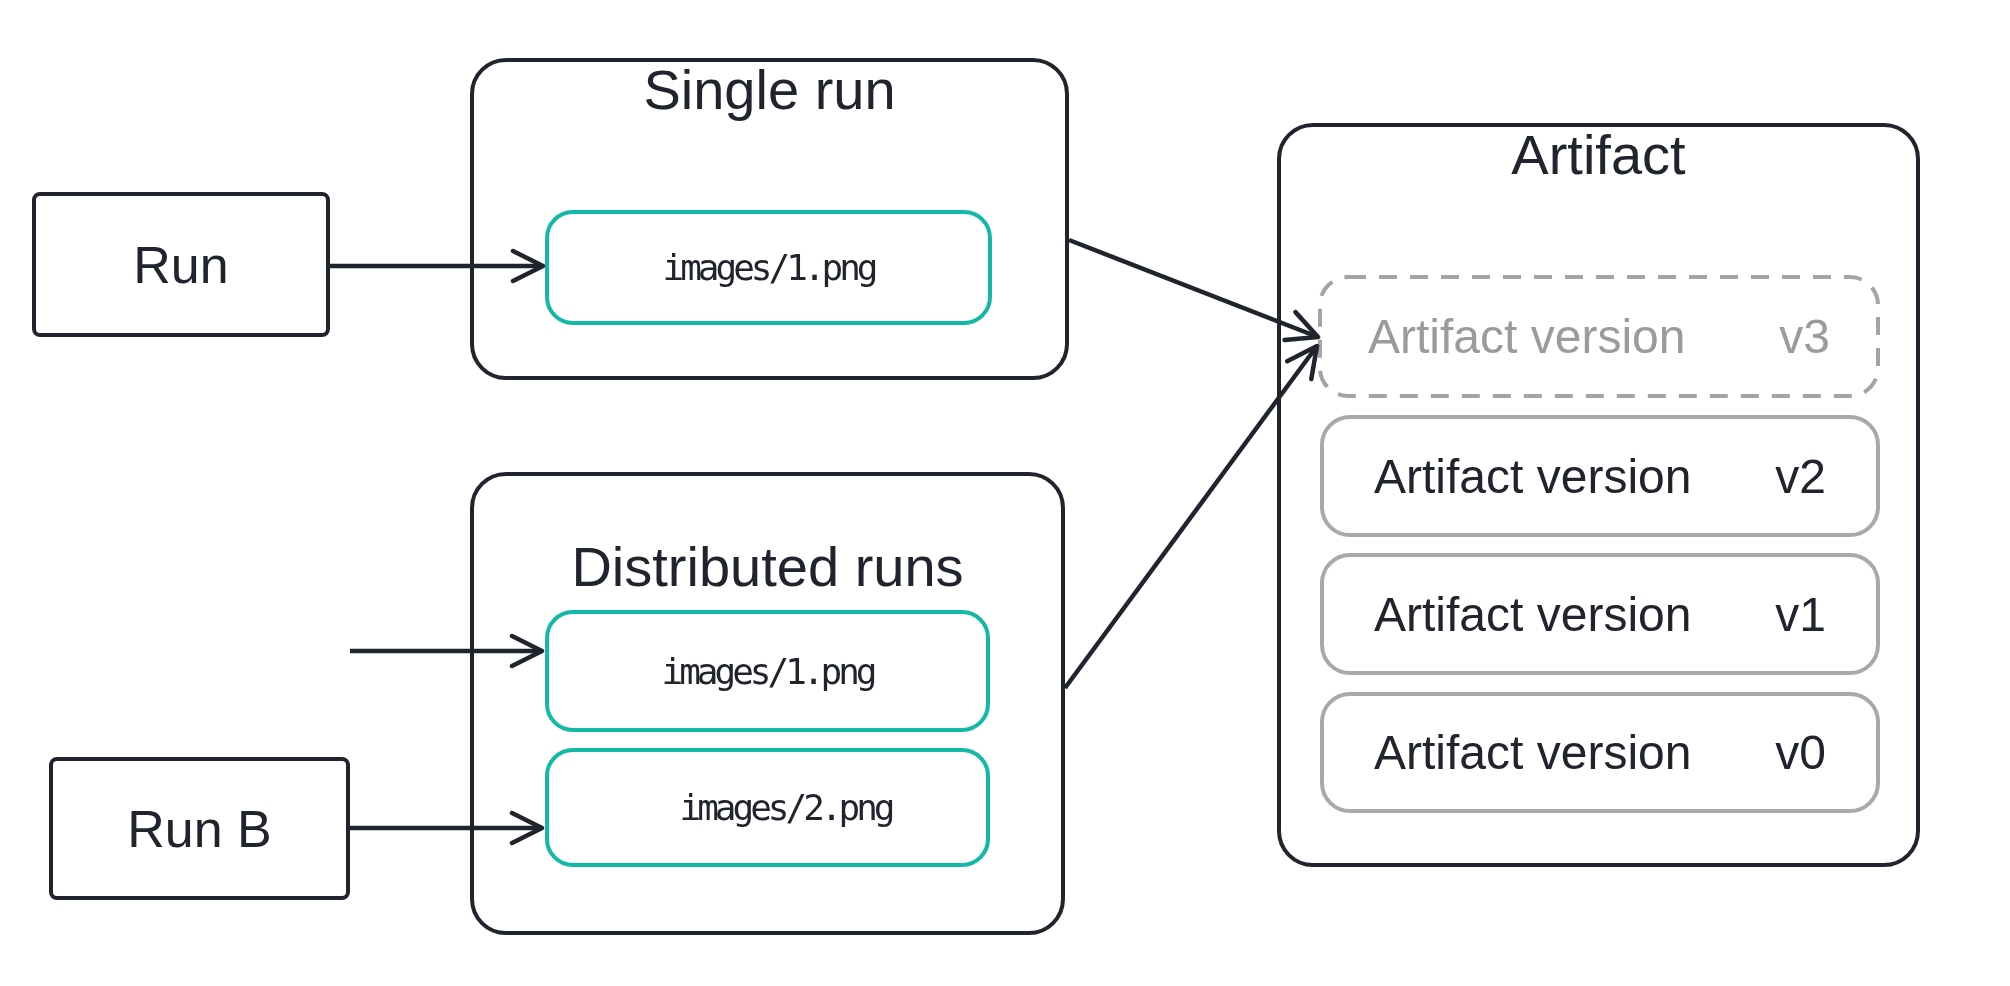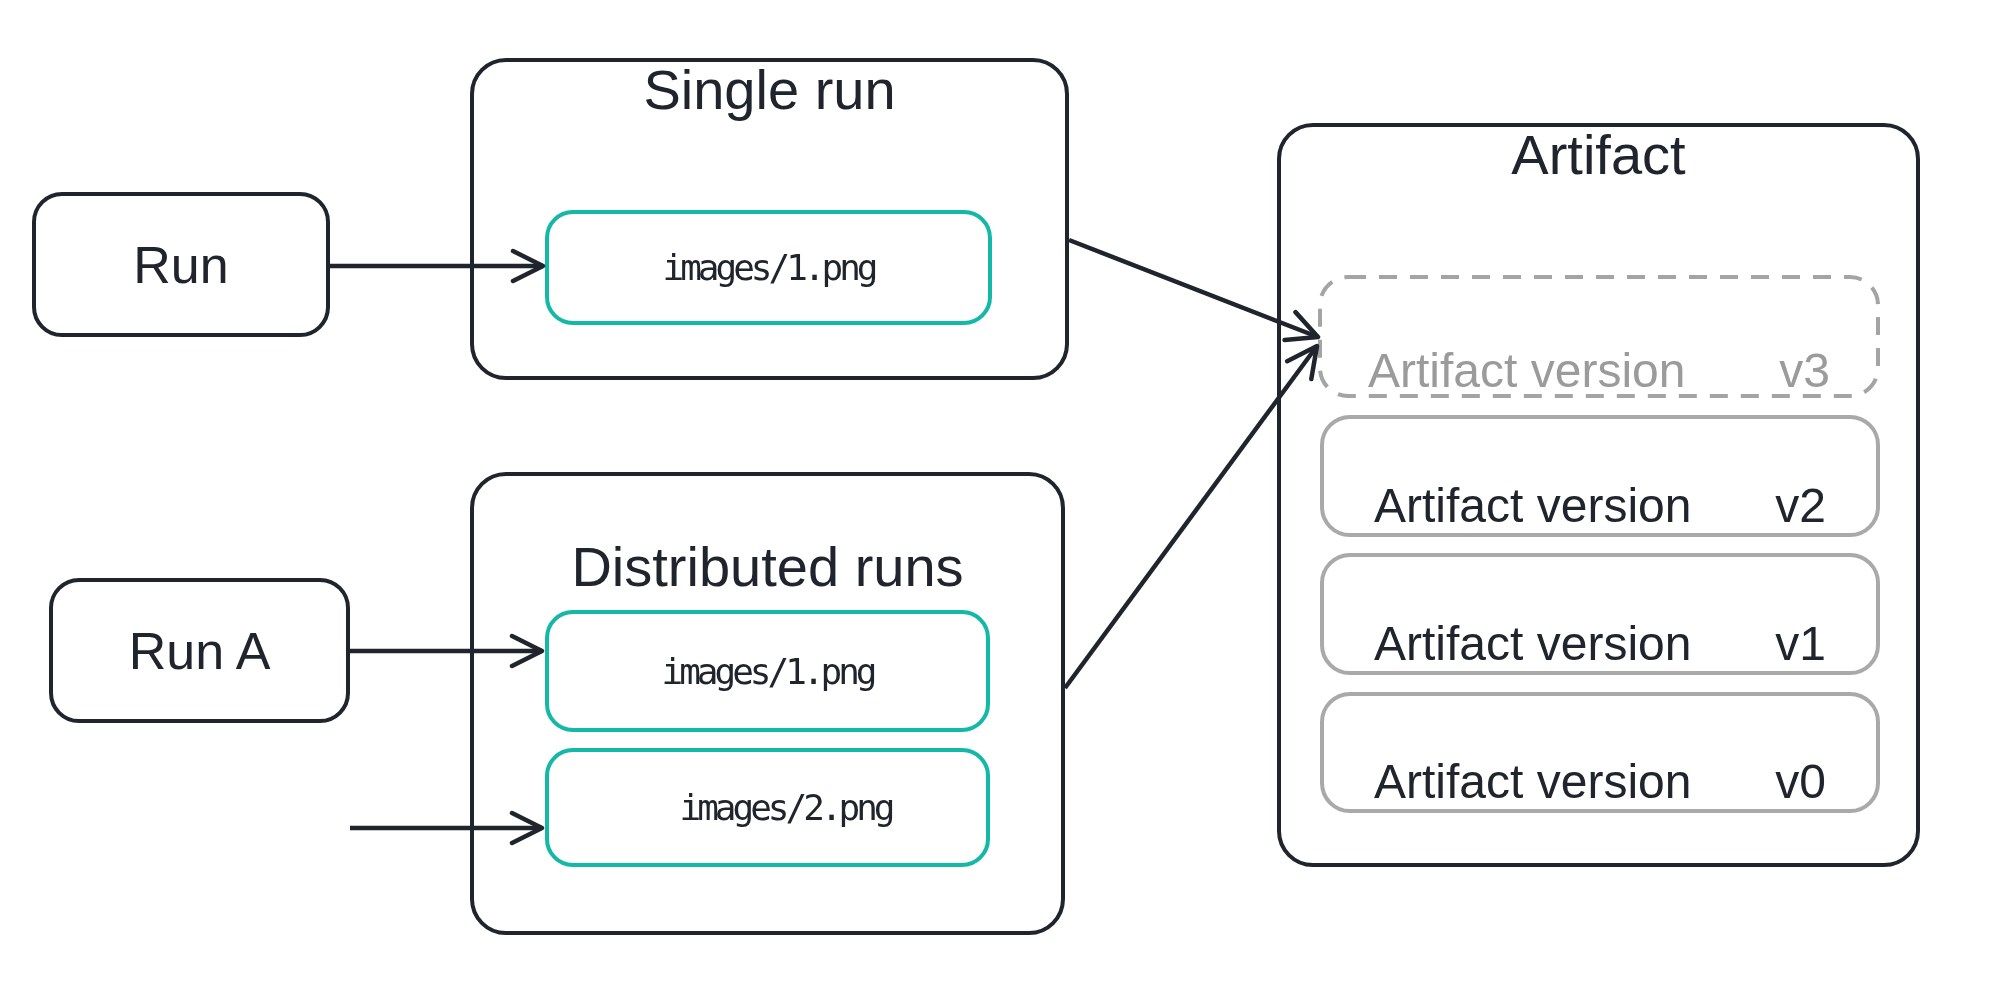--- a/index.html
+++ b/index.html
@@ -16,21 +16,21 @@
     position: relative;
     width: 2010px;
     height: 986px;
     background: #ffffff;
   }
   
   .node {
     position: absolute;
     box-sizing: border-box;
     border: 4px solid #20242c;
-    border-radius: 30px;
+    border-radius: 8px;
     background: #ffffff;
     display: flex;
     align-items: center;
     justify-content: center;
     font-size: 52px;
   }
   .panel {
     position: absolute;
     box-sizing: border-box;
     border: 4px solid #20242c;
@@ -56,21 +56,21 @@
     font-size: 36px;
     letter-spacing: -4px;
   }
   .version-row {
     position: absolute;
     box-sizing: border-box;
     border: 4px solid #a9a9a9;
     border-radius: 30px;
     background: #ffffff;
     display: flex;
-    align-items: flex-end;
+    align-items: center;
     justify-content: space-between;
     padding: 0 50px;
     font-size: 48px;
     color: #20242c;
   }
   .version-row.dashed {
     border: none;           
     color: #9b9b9b;
     background: transparent;
   }
@@ -104,22 +104,22 @@
   }
 </style>
 </head>
 <body>
 
 <div class="canvas">
 
   <div class="node" id="node-run">
     <span>Run</span>
   </div>
-  <div class="node" id="node-run-a">
-    <span>Run A</span>
+  <div class="node" id="node-run-b">
+    <span>Run B</span>
   </div>
 
   <div class="panel" id="panel-single">
     <div class="panel-title">Single run</div>
   </div>
   <div class="file-node" id="file-single">
     <span>images/1.png</span>
   </div>
 
   <div class="panel" id="panel-dist">

